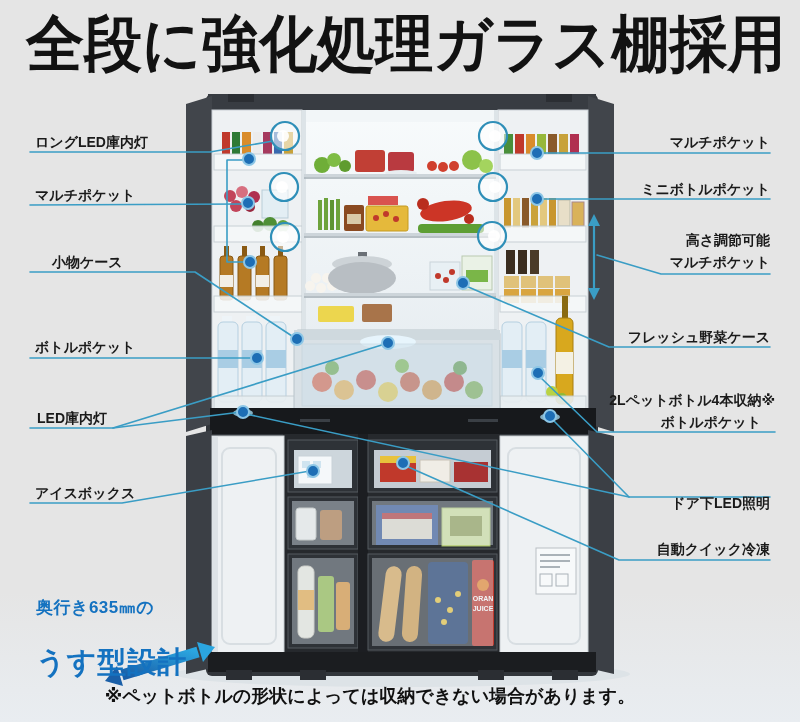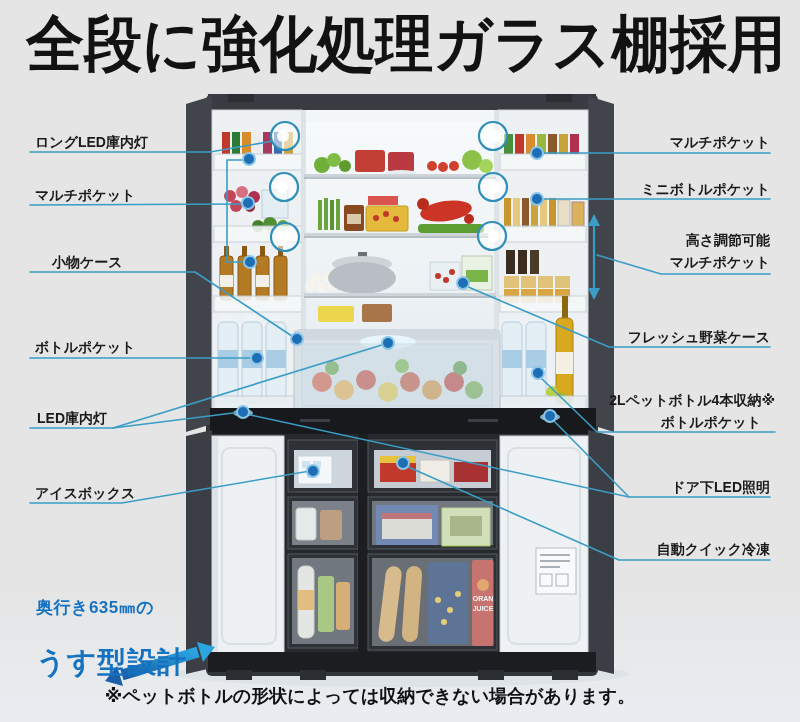--- a/index.html
+++ b/index.html
@@ -426,21 +426,21 @@
   <div class="lbl right" style="right:30px;top:178px;">ミニボトルポケット</div>
   <div class="lbl right" style="right:30px;top:229px;">
     <span>高さ調節可能</span><br>
     <span>マルチポケット</span>
   </div>
   <div class="lbl right" style="right:30px;top:326px;margin-left:33px;">フレッシュ野菜ケース</div>
   <div class="lbl right" style="right:25px;top:389px;">
     <span>2Lペットボトル4本収納※</span><br>
     <span style="margin-right:14px;">ボトルポケット</span>
   </div>
-  <div class="lbl right" style="right:30px;top:476px;">ドア下LED照明</div>
+  <div class="lbl right" style="right:30px;top:492px;">ドア下LED照明</div>
   <div class="lbl right" style="right:30px;top:538px;">自動クイック冷凍</div>
 
   <div class="feature">
     <div class="f1">奥行き635㎜の</div>
     <div class="f2">うす型設計</div>
   </div>
 
   <div class="footnote">※ペットボトルの形状によっては収納できない場合があります。</div>
 </div>
 

